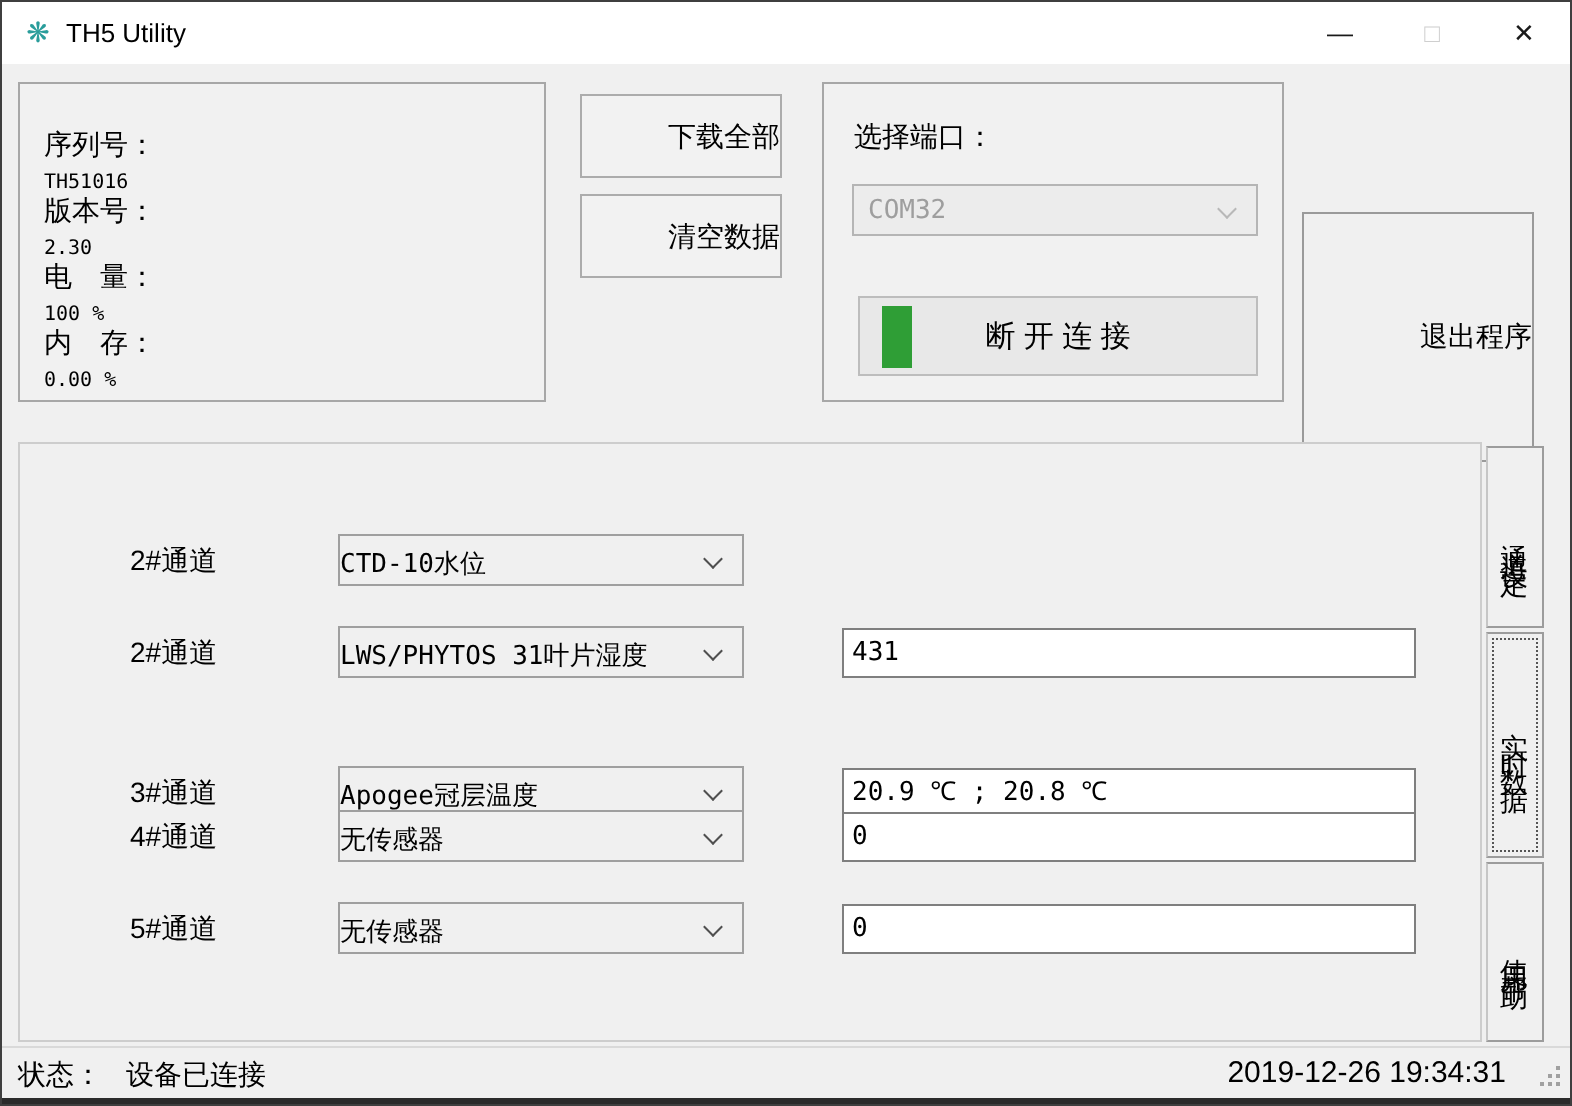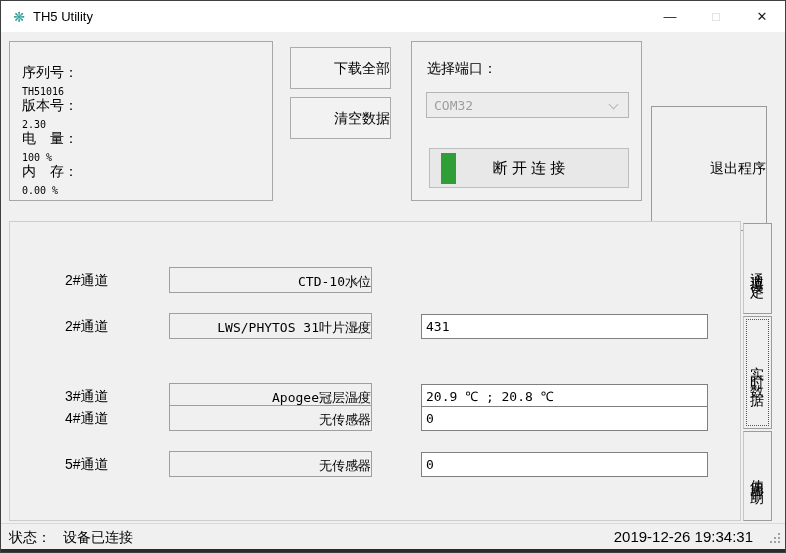--- a/index.html
+++ b/index.html
@@ -51,21 +51,21 @@
                       font-size:15px; color:#000; }
   
   .exit-btn { left:650px; top:61px; width:116px; height:125px; line-height:123px;
               border-color:#9a9a9a; background:#f0f0f0;margin-top:44px; }
   
   .main-panel { position:absolute; left:8px; top:220px; width:732px; height:300px;
                 border:1px solid #cdcdcd; background:#f0f0f0; }
   .ch-row { position:absolute; left:0; width:100%; height:27px; }
   .ch-label { position:absolute; left:55px; top:5px; font-size:14px; color:#000; }
   .ch-combo { left:159px; top:0; width:203px; height:26px; background:#f0f0f0;
-              border-color:#9f9f9f; text-align:right; }
+              border-color:#9f9f9f; text-align:left; }
   .ch-combo .combo-text { display:inline-block; margin-top:5px; font-size:13px; color:#000;
               font-family:"DejaVu Sans Mono","Liberation Mono",monospace; max-width:170px;
               white-space:nowrap; overflow:hidden; }
   .ch-value { position:absolute; left:411px; top:1px; width:287px; height:25px;
               background:#ffffff; border:1px solid #7f7f7f; font-size:13px; color:#000;
               font-family:"DejaVu Sans Mono","Liberation Mono",monospace;
               line-height:23px; padding-left:4px; white-space:nowrap; overflow:hidden; }
   
   .vtab { position:absolute; left:742px; width:29px; background:#f0f0f0;
           border:1px solid #9c9c9c; border-left-color:#c6c6c6;

